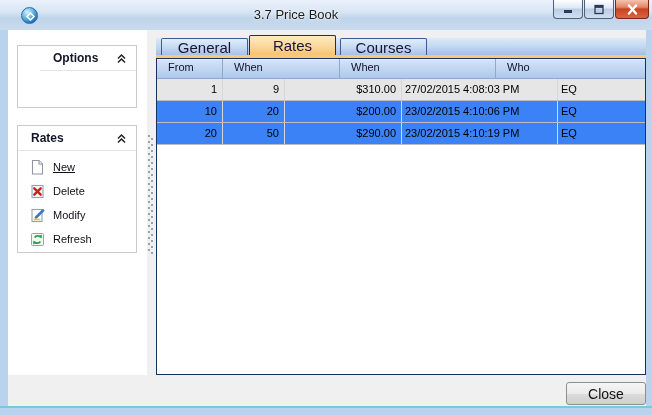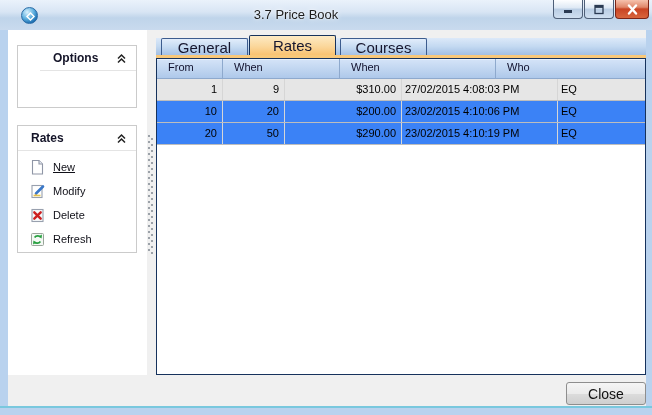--- a/index.html
+++ b/index.html
@@ -179,33 +179,33 @@
       <div class="pane-items">
         <div class="pane-item">
           <svg class="ico" viewBox="0 0 17 17">
             <path d="M3.5 1.5 H10 L13.5 5 V15 H3.5 Z" fill="#ffffff" stroke="#8f96a6" stroke-width="1.1"></path>
             <path d="M10 1.5 V5 H13.5" fill="#e8edf5" stroke="#8f96a6" stroke-width="1.1"></path>
           </svg>
           <span class="lbl hot">New</span>
         </div>
         <div class="pane-item">
           <svg class="ico" viewBox="0 0 17 17">
+            <rect x="3" y="2.5" width="11" height="12" fill="#f7f9fb" stroke="#98a0ae" stroke-width="1.1"></rect>
+            <path d="M5.3 5.3 L11.7 11.7 M11.7 5.3 L5.3 11.7" stroke="#cc2020" stroke-width="2.4" stroke-linecap="round"></path>
+          </svg>
+          <span class="lbl">Delete</span>
+        </div>
+        <div class="pane-item">
+          <svg class="ico" viewBox="0 0 17 17">
             <rect x="3" y="2.5" width="10" height="12" fill="#ffffff" stroke="#98a0ae" stroke-width="1.1"></rect>
             <path d="M4.5 12.5 h7" stroke="#e3c44c" stroke-width="1.6"></path>
             <line x1="14" y1="3.5" x2="7" y2="10.5" stroke="#3a78c8" stroke-width="2.6" stroke-linecap="round"></line>
             <path d="M6.8 10.7 L5 13.2 L7.9 12 Z" fill="#e8b34a"></path>
           </svg>
           <span class="lbl">Modify</span>
-        </div>
-        <div class="pane-item">
-          <svg class="ico" viewBox="0 0 17 17">
-            <rect x="3" y="2.5" width="11" height="12" fill="#f7f9fb" stroke="#98a0ae" stroke-width="1.1"></rect>
-            <path d="M5.3 5.3 L11.7 11.7 M11.7 5.3 L5.3 11.7" stroke="#cc2020" stroke-width="2.4" stroke-linecap="round"></path>
-          </svg>
-          <span class="lbl">Delete</span>
         </div>
         <div class="pane-item">
           <svg class="ico" viewBox="0 0 17 17">
             <rect x="2.5" y="2.5" width="12" height="12" rx="1" fill="#f4f8f4" stroke="#9aa49a" stroke-width="1"></rect>
             <path d="M11.8 6.2 A4 4 0 0 0 5.6 6.6" fill="none" stroke="#28a040" stroke-width="1.8"></path>
             <polygon points="12.9,3.6 12.6,7.4 9.6,5.4" fill="#28a040"></polygon>
             <path d="M5.2 10.8 A4 4 0 0 0 11.4 10.4" fill="none" stroke="#28a040" stroke-width="1.8"></path>
             <polygon points="4.1,13.4 4.4,9.6 7.4,11.6" fill="#28a040"></polygon>
           </svg>
           <span class="lbl">Refresh</span>

